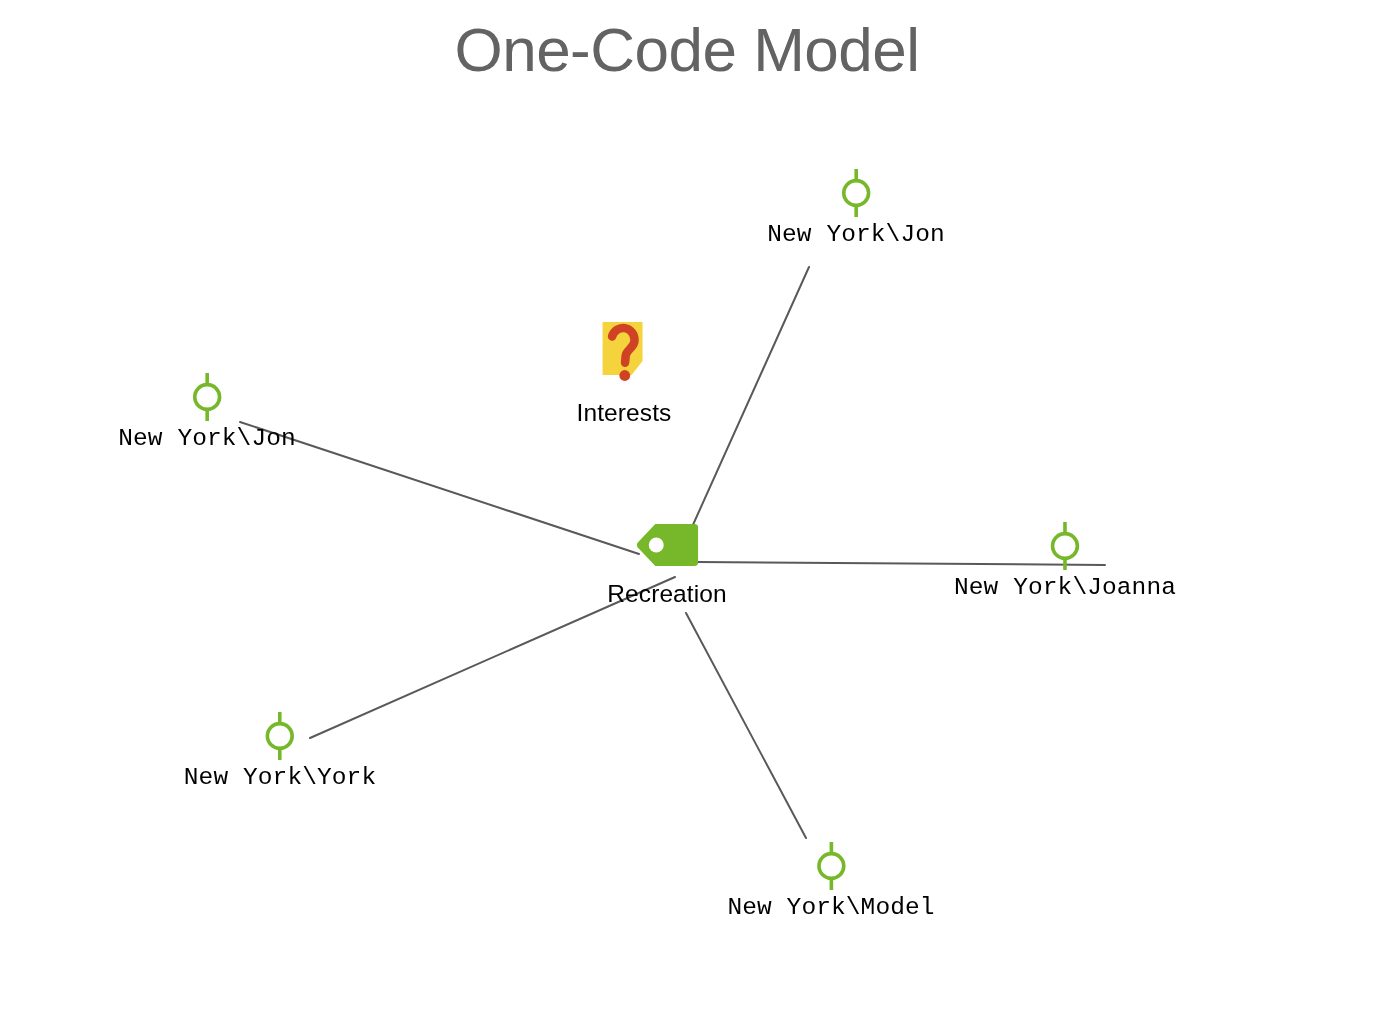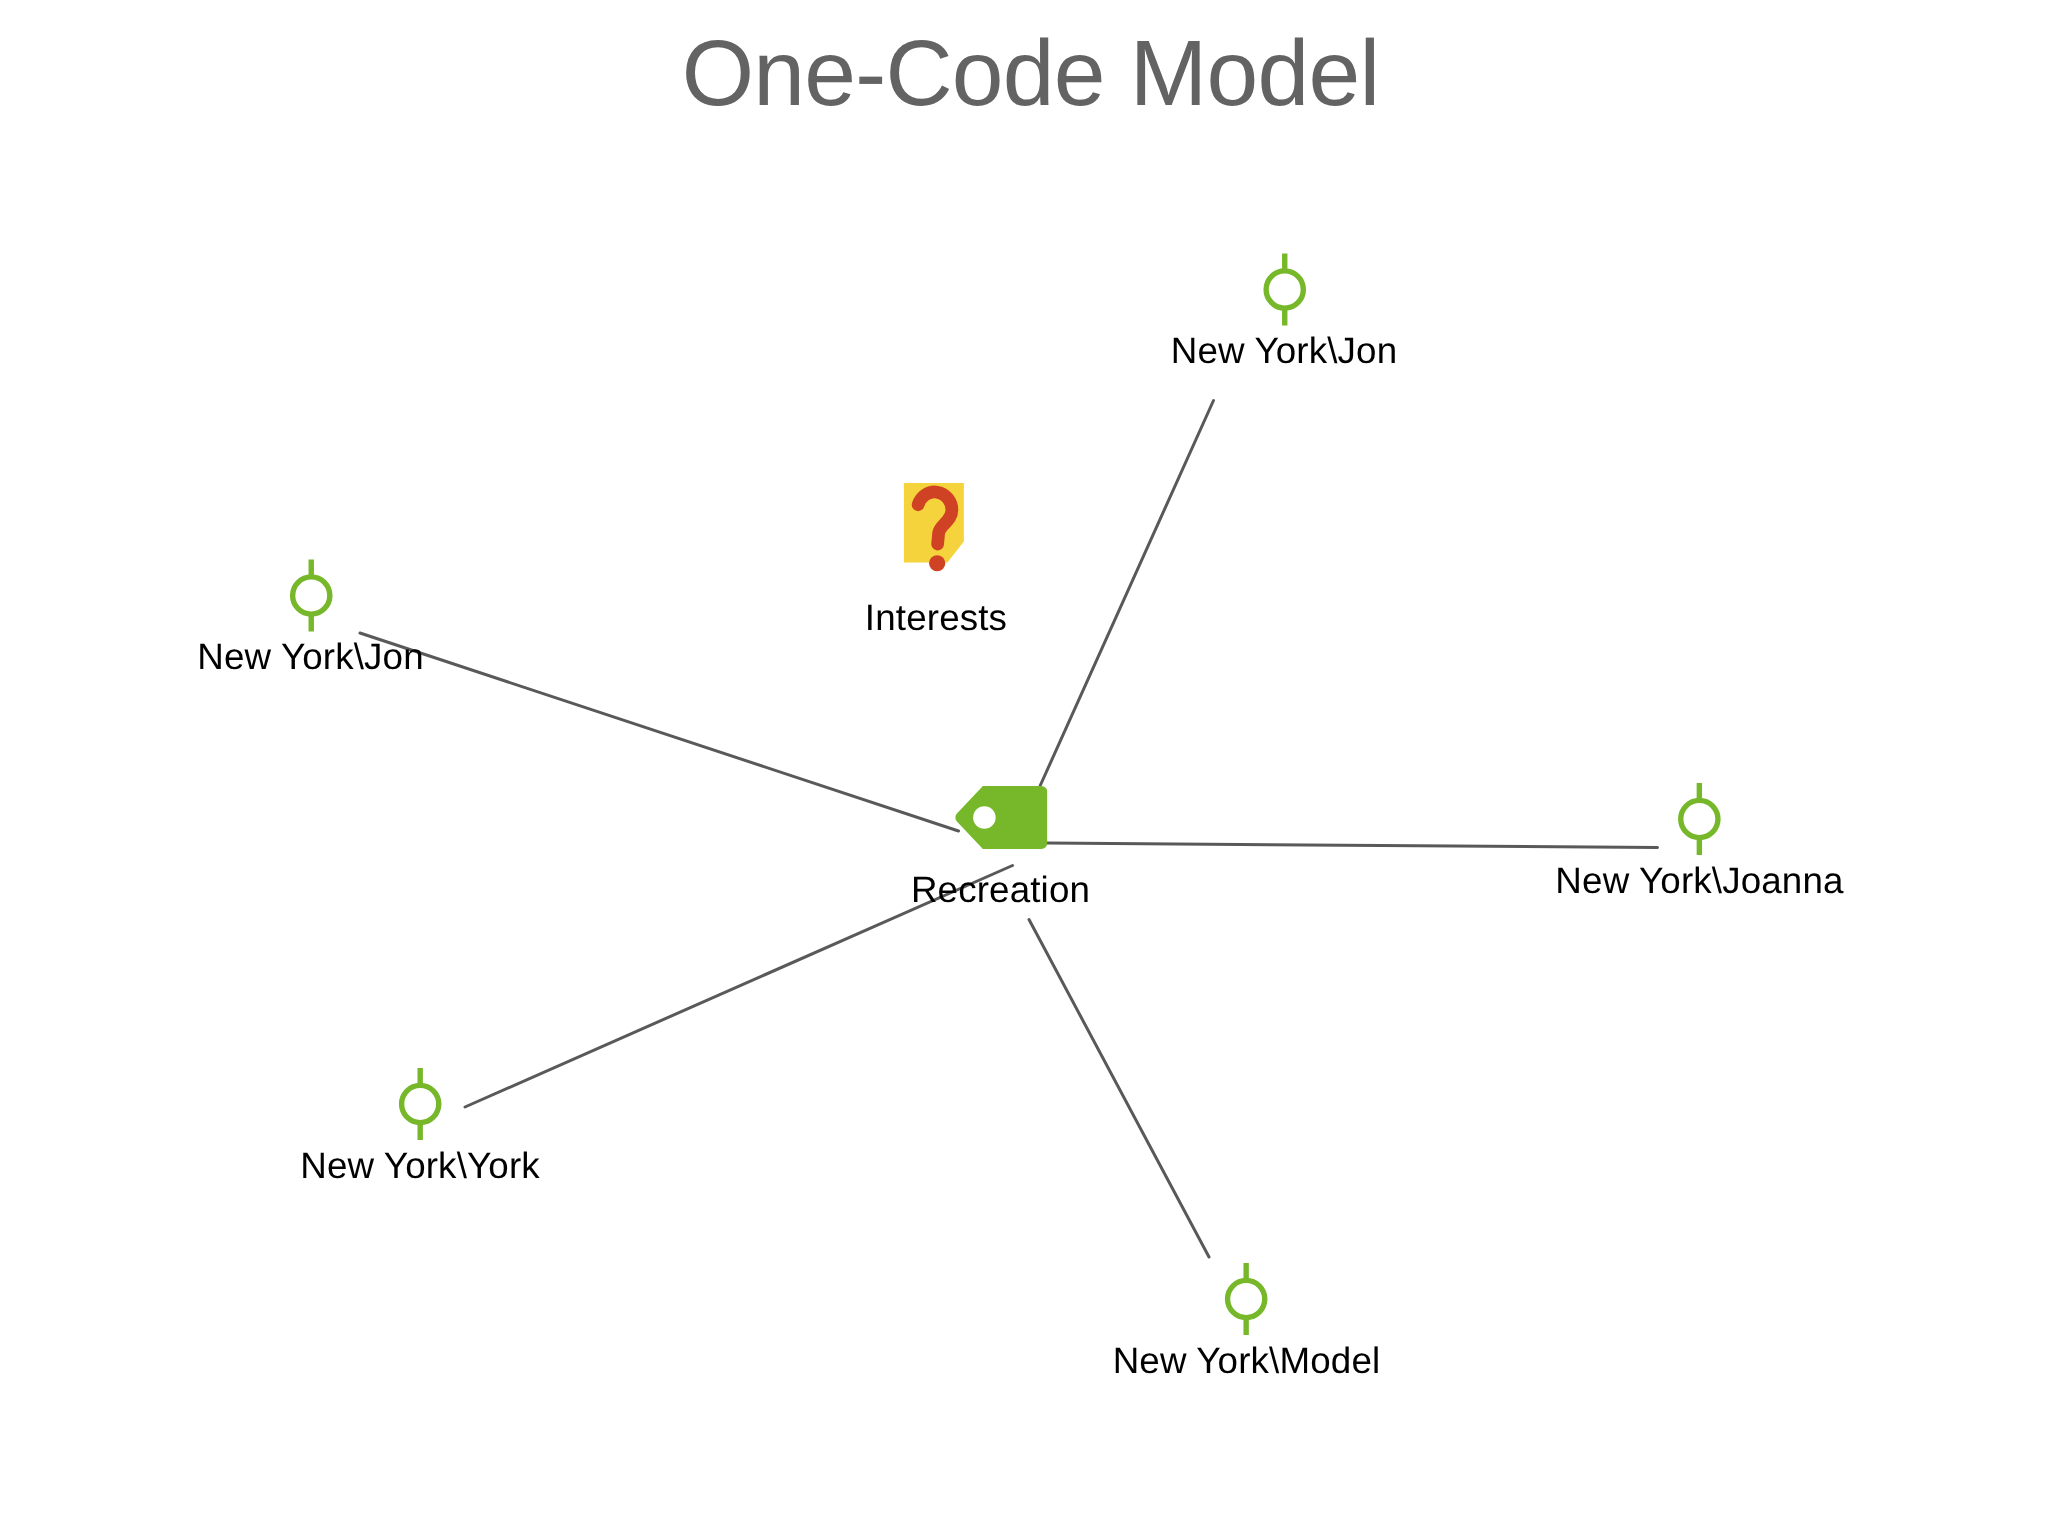--- a/index.html
+++ b/index.html
@@ -35,20 +35,21 @@
     left: 0;
     top: 0;
     width: 1374px;
     height: 1026px;
   }
   .node {
     position: absolute;
     transform: translate(-50%, 0);
     text-align: center;
     white-space: nowrap;
+    font-family: Liberation Mono, monospace;
   }
   .node-glyph {
     position: relative;
     width: 44px;
     height: 52px;
     margin: 0 auto;
   }
   .node-label {
     font-size: 24.5px;
     color: #000000;
@@ -134,21 +135,21 @@
           </svg></div>
         <div class="node-label">New York\Jon</div>
       </div>
       <div class="node" style="left: 207px; top: 371px;">
         <div class="node-glyph"><svg width="44" height="52" viewBox="0 0 44 52" xmlns="http://www.w3.org/2000/svg">
             <line x1="22" y1="2" x2="22" y2="50" stroke="#76b82a" stroke-width="3.6"></line>
             <circle cx="22" cy="26" r="12.4" fill="#ffffff" stroke="#76b82a" stroke-width="3.6"></circle>
           </svg></div>
         <div class="node-label">New York\Jon</div>
       </div>
-      <div class="node" style="left: 1133px; top: 520px;">
+      <div class="node" style="left: 1065px; top: 520px;">
         <div class="node-glyph"><svg width="44" height="52" viewBox="0 0 44 52" xmlns="http://www.w3.org/2000/svg">
             <line x1="22" y1="2" x2="22" y2="50" stroke="#76b82a" stroke-width="3.6"></line>
             <circle cx="22" cy="26" r="12.4" fill="#ffffff" stroke="#76b82a" stroke-width="3.6"></circle>
           </svg></div>
         <div class="node-label">New York\Joanna</div>
       </div>
       <div class="node" style="left: 280px; top: 710px;">
         <div class="node-glyph"><svg width="44" height="52" viewBox="0 0 44 52" xmlns="http://www.w3.org/2000/svg">
             <line x1="22" y1="2" x2="22" y2="50" stroke="#76b82a" stroke-width="3.6"></line>
             <circle cx="22" cy="26" r="12.4" fill="#ffffff" stroke="#76b82a" stroke-width="3.6"></circle>

